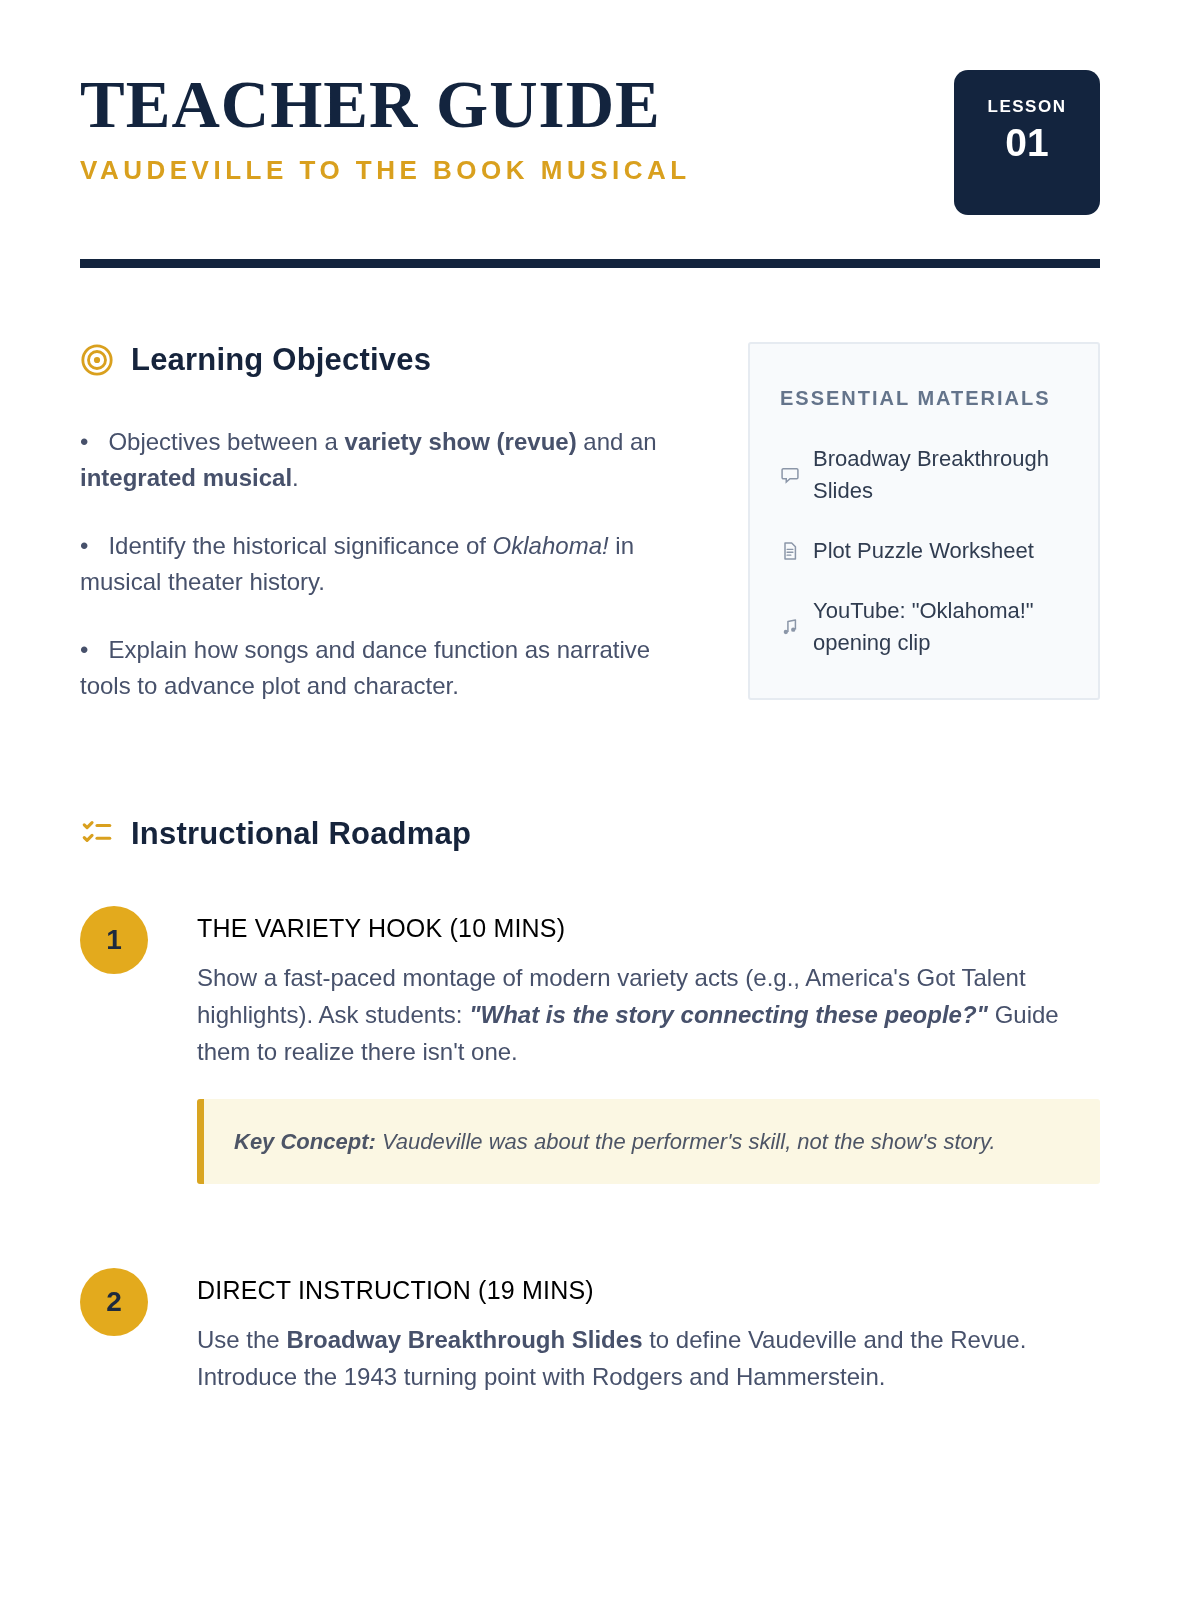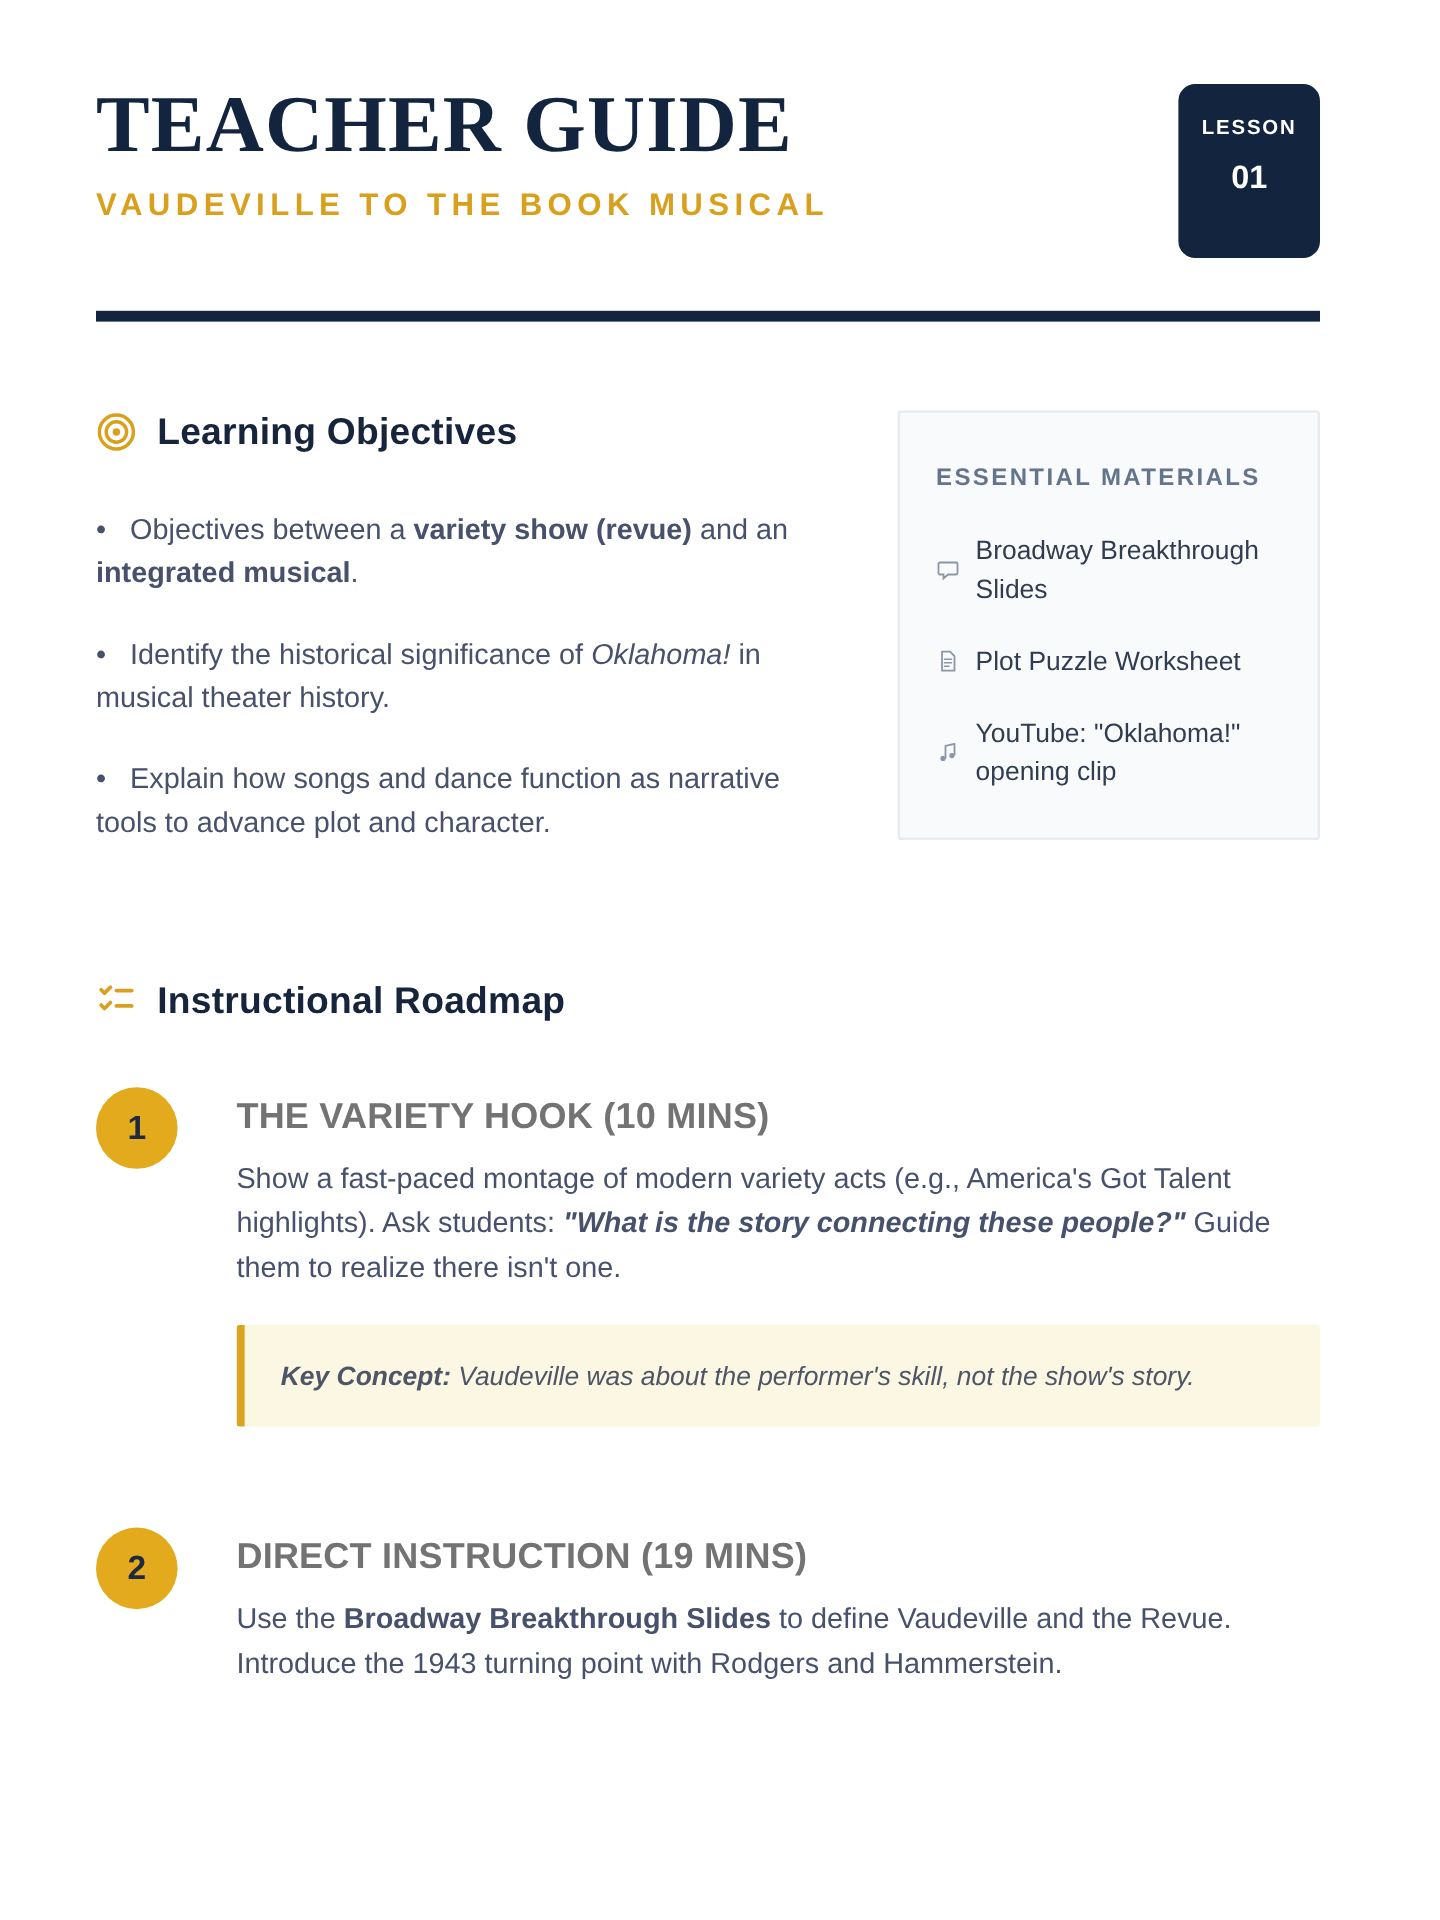--- a/index.html
+++ b/index.html
@@ -17,25 +17,25 @@
     font-family:"Liberation Serif", serif;
     font-size:67px; font-weight:700; color:#13243e;
     letter-spacing:1px; line-height:1.04;
   }
   .page-subtitle {
     margin-top:15px; font-size:26px; font-weight:700;
     letter-spacing:4.5px; color:#d9a01e;
   }
   .lesson-badge {
     background:#13243e; color:#ffffff; border-radius:14px;
-    width:118px; min-height:145px; padding:27px 8px;
+    width:146px; min-height:145px; padding:27px 8px;
     text-align:center; flex-shrink:0;
   }
   .lesson-label { font-size:17px; font-weight:700; letter-spacing:1.5px; }
-  .lesson-number { font-size:27px; font-weight:700; margin-top:16px; }
+  .lesson-number { font-size:39px; font-weight:700; margin-top:4px; }
   .rule { height:9px; background:#13243e; margin-top:44px; }
 
   
   .section-heading {
     display:flex; align-items:center; gap:17px;
     font-size:31px; font-weight:700; color:#16243c; letter-spacing:0.2px;
   }
   .section-heading .icon { display:flex; align-items:center; }
   .section-heading .icon svg { width:34px; height:34px; display:block; }
 
@@ -75,21 +75,21 @@
   .step { display:flex; gap:49px; }
   .step + .step { margin-top:84px; }
   .step-badge {
     width:68px; height:68px; border-radius:50%;
     background:#e3aa1d; color:#1d2a3e;
     font-size:28px; font-weight:700;
     display:flex; align-items:center; justify-content:center;
     flex-shrink:0;
   }
   .step-content { flex:1; min-width:0; padding-top:8px; }
-  .step-title { font-size:30px; font-weight:700; color:#737373; letter-spacing:0.2px; }
+  .step-title { font-size:25px; font-weight:400; color:#000000; letter-spacing:0.2px; }
   .step-body { margin-top:16px; font-size:24px; line-height:1.55; color:#47516b; }
   .callout {
     margin-top:28px;
     background:#fbf7e3;
     border-left:7px solid #d9a521;
     border-radius:3px;
     padding:26px 30px;
     font-size:22px; line-height:1.5; color:#4d5566;
   }
   .callout span { font-style:italic; }

